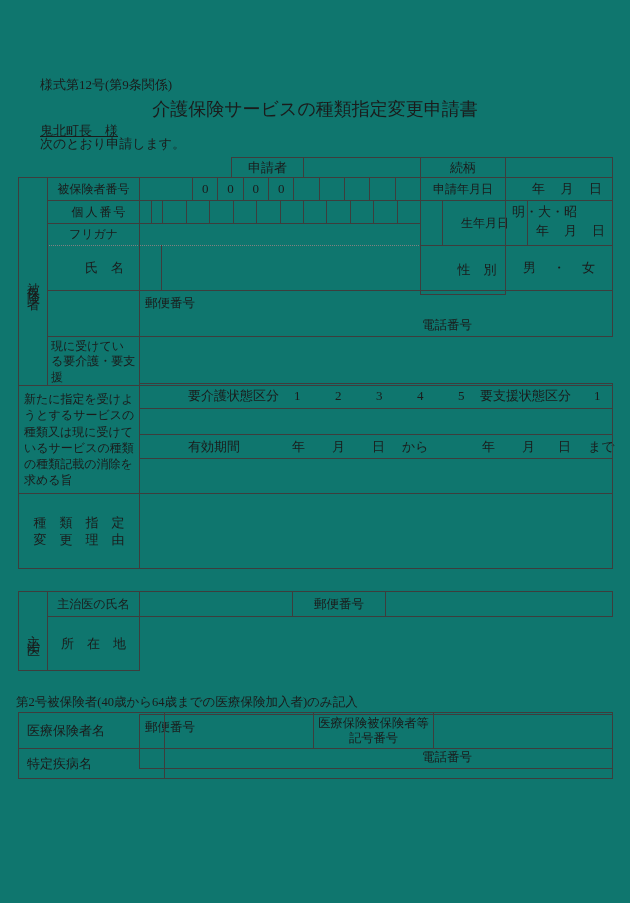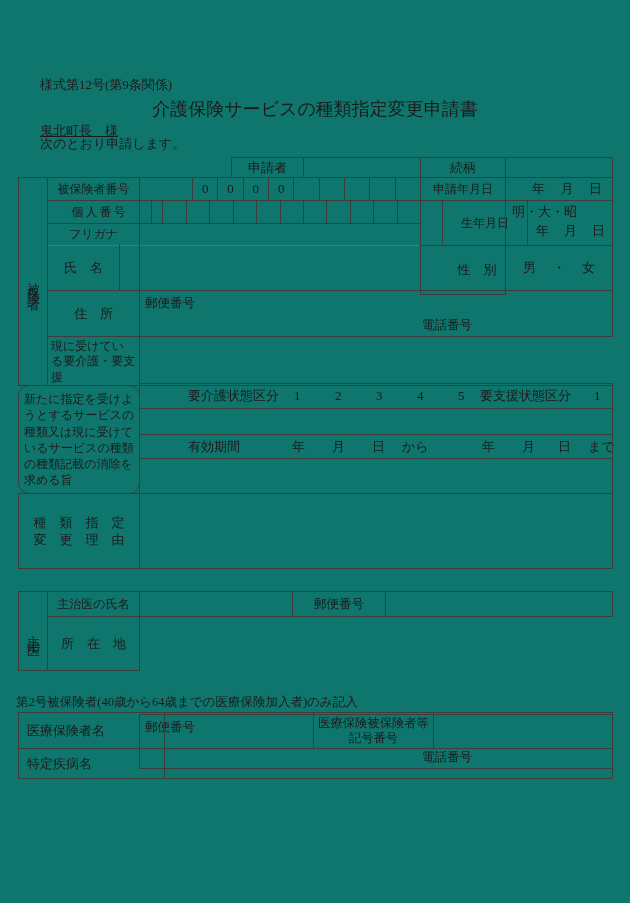--- a/index.html
+++ b/index.html
@@ -96,30 +96,29 @@
     <div class="flexrow" style="padding:1px 7px 0 30px;">
       <span>年</span>
       <span>月</span>
       <span>日</span>
     </div>
   </div>
 
   <div class="cell center small dotted-b" style="left:47px;top:223px;width:93px;height:23px;">フリガナ</div>
   <div class="cell dotted-b" style="left:139px;top:223px;width:282px;height:23px;"></div>
 
-  <div class="cell center no-top" style="left:47px;top:245px;width:73px;height:46px;text-align:center;">氏　名</div>
+  <div class="cell center no-top" style="left:47px;top:245px;width:115px;height:46px;text-align:center;">氏　名</div>
   <div class="cell no-top" style="left:139px;top:245px;width:282px;height:46px;"></div>
   <div class="cell center" style="left:420px;top:245px;width:86px;height:50px;padding-left:28px;">性　別</div>
   <div class="cell flexrow" style="left:505px;top:245px;width:108px;height:46px;padding:0 17px;">
     <span>男</span>
     <span>・</span>
     <span>女</span>
   </div>
 
-  <div class="cell center" style="left:47px;top:290px;width:93px;height:47px;">住　所</div>
   <div class="cell rel" style="left:139px;top:290px;width:474px;height:47px;">
     <span style="position:absolute;left:5px;top:4px;font-size:12.5px;">郵便番号</span>
     <span style="position:absolute;left:282px;top:26px;font-size:12.5px;">電話番号</span>
   </div>
 
   <div class="cell lines" style="left:47px;top:336px;width:93px;height:50px;padding:2px 0 0 3px;font-size:12px;line-height:15.6px;">
     <div>現に受けてい</div>
     <div>る要介護・要支</div>
     <div>援</div>
   </div>
@@ -139,21 +138,21 @@
     <span class="tk" style="left:108px;">年</span>
     <span class="tk" style="left:148px;">月</span>
     <span class="tk" style="left:188px;">日</span>
     <span class="tk" style="left:218px;">から</span>
     <span class="tk" style="left:298px;">年</span>
     <span class="tk" style="left:338px;">月</span>
     <span class="tk" style="left:374px;">日</span>
     <span class="tk" style="left:404px;">まで</span>
   </div>
 
-  <div class="cell wrapcell" style="left:18px;top:385px;width:122px;height:109px;border-radius:11px;">新たに指定を受けようとするサービスの種類又は現に受けているサービスの種類の種類記載の消除を求める旨</div>
+  <div class="cell wrapcell" style="left:18px;top:385px;width:122px;height:109px;">新たに指定を受けようとするサービスの種類又は現に受けているサービスの種類の種類記載の消除を求める旨</div>
   <div class="cell" style="left:139px;top:385px;width:474px;height:109px;"></div>
 
   <div class="cell lines" style="left:18px;top:493px;width:122px;height:76px;line-height:17px;text-align:center;">
     <div>種　類　指　定</div>
     <div>変　更　理　由</div>
   </div>
   <div class="cell" style="left:139px;top:493px;width:474px;height:76px;"></div>
 
   <div class="cell vert" style="left:18px;top:591px;width:30px;height:80px;">主治医</div>
   <div class="cell center small" style="left:47px;top:591px;width:93px;height:26px;">主治医の氏名</div>

